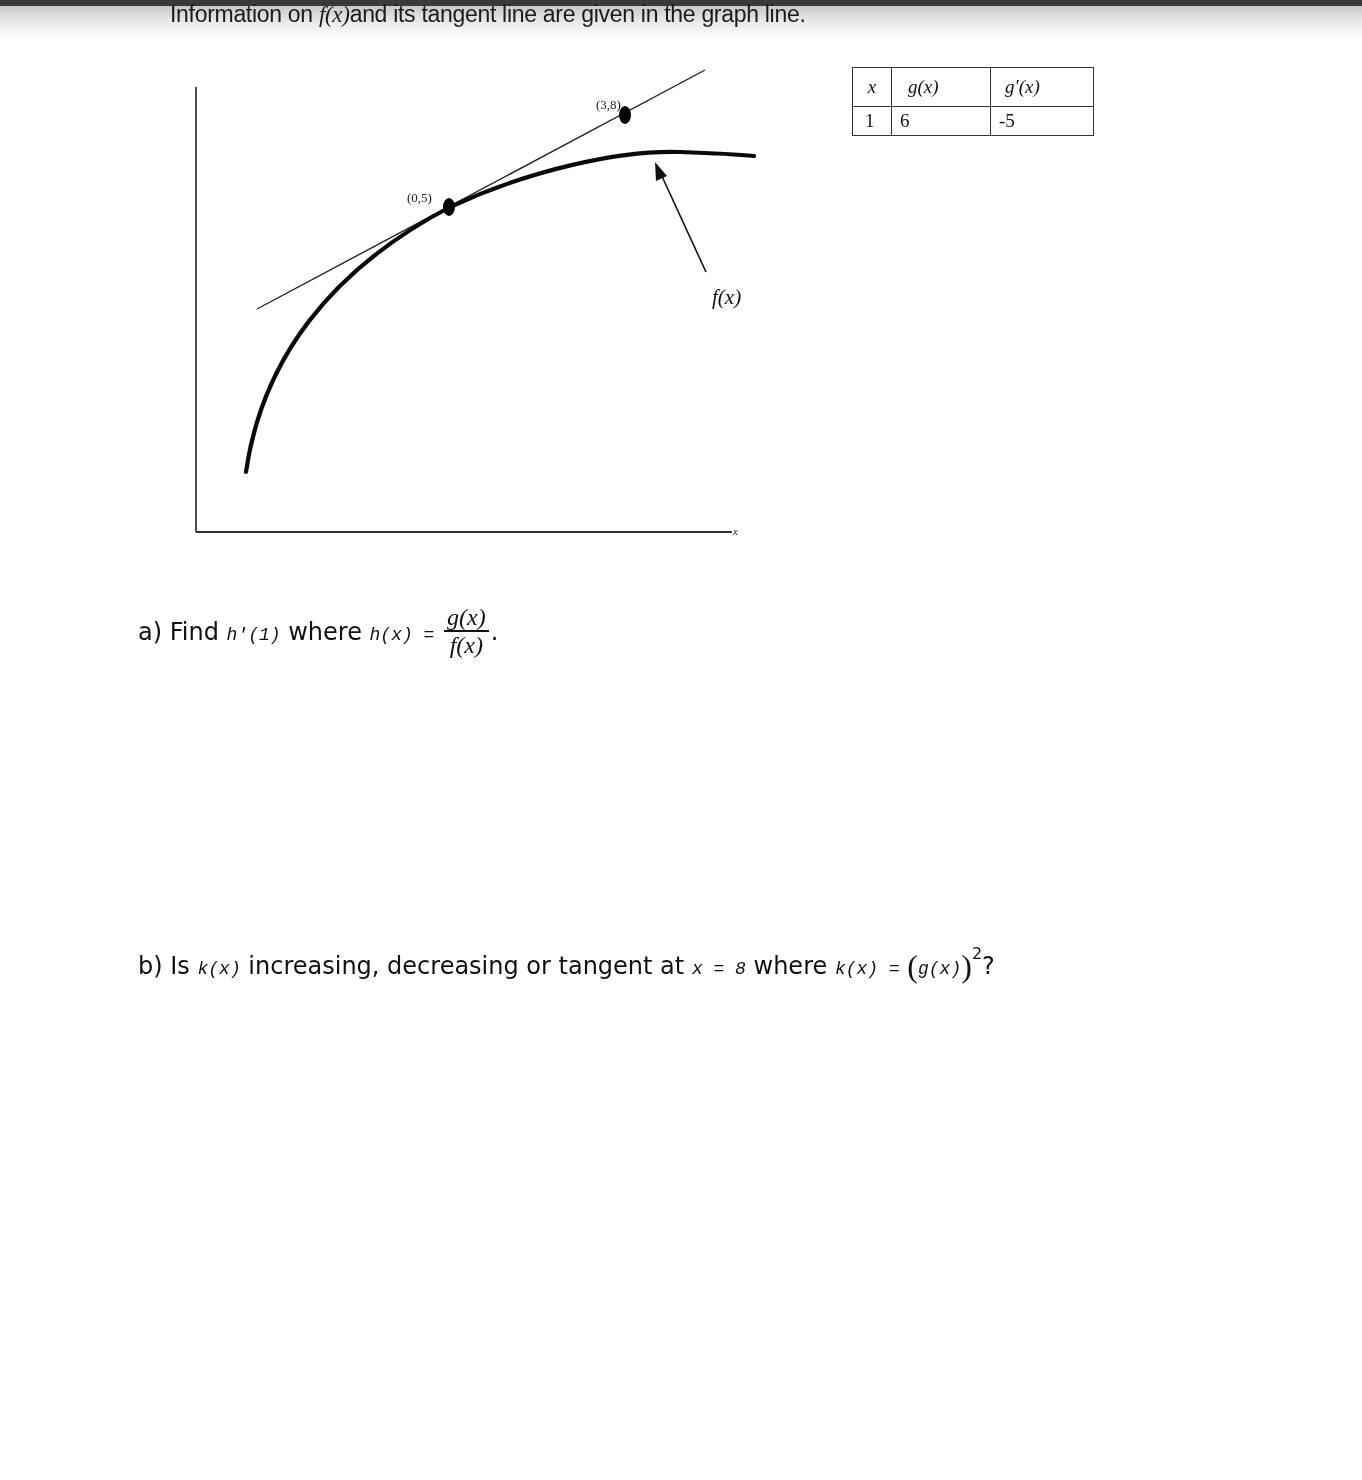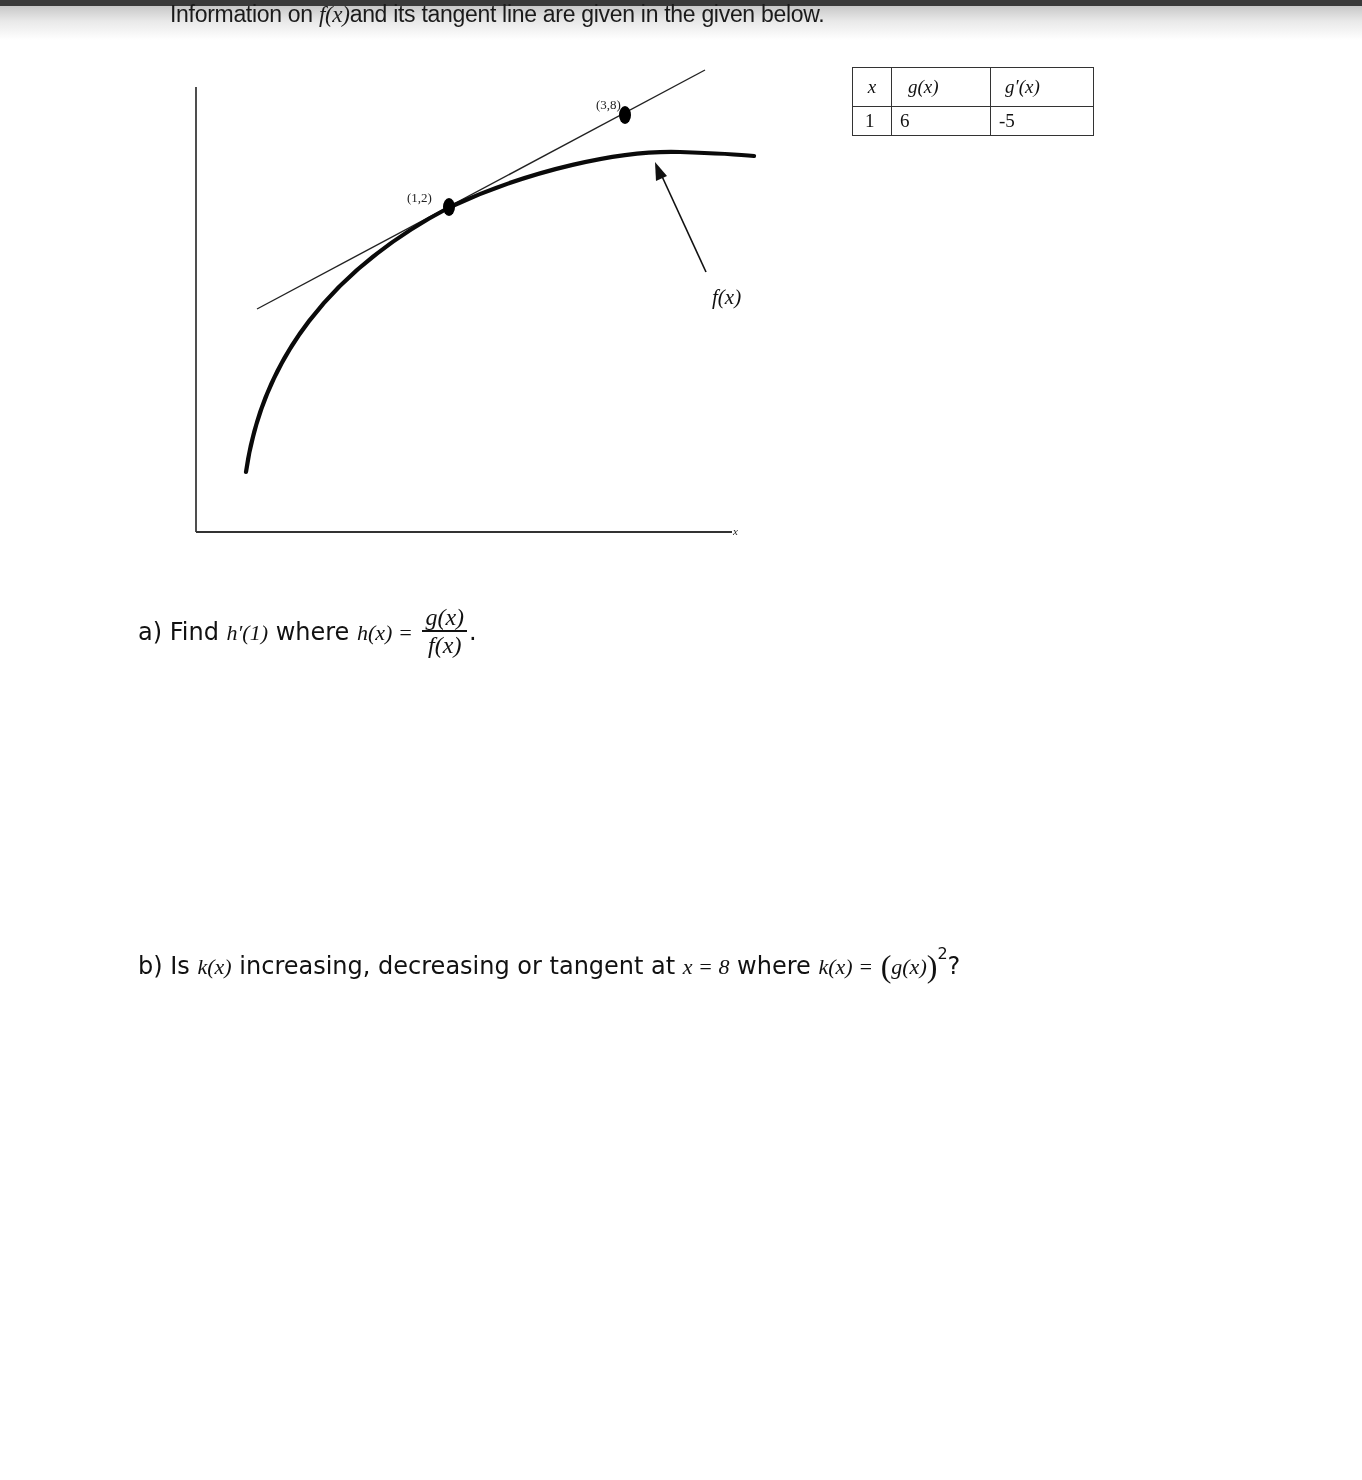--- a/index.html
+++ b/index.html
@@ -135,53 +135,53 @@
       font-style: normal;
       vertical-align: -3px;
     }
     sup.sq {
       font-family: "DejaVu Sans", "Liberation Sans", sans-serif;
       font-size: 16px;
       position: relative;
       top: -6px;
     }
     .small-math {
-      font-family: Liberation Serif, serif;
-      font-size: 22px;
+      font-family: Liberation Mono, monospace;
+      font-size: 18px;
     }
   </style>
 </head>
 <body>
 
 <div class="top-bar"></div>
 <div class="top-shade"></div>
 
 <div class="intro">
-  <span>Information on </span><span class="math">f(x)</span><span>and its tangent line are given in the given below.</span>
+  <span>Information on </span><span class="math">f(x)</span><span>and its tangent line are given in the graph line.</span>
 </div>
 
 <svg class="graph" width="1362" height="560" viewBox="0 0 1362 560">
 
   <line x1="196" y1="87" x2="196" y2="532" stroke="#222" stroke-width="1.6"></line>
   <line x1="196" y1="532" x2="732" y2="532" stroke="#333" stroke-width="2"></line>
 
   <line x1="257" y1="309" x2="705" y2="70" stroke="#222" stroke-width="1.4"></line>
 
   <path d="M 245 871 Z" fill="none" stroke="none"></path>
   <path d="M 246 870 C 246 870 246 870 246 870" fill="none" stroke="none"></path>
   <path d="M 246 472 C 262 360, 330 270, 450 207 C 530 170, 620 150, 680 152 C 710 153, 735 154, 754 156" fill="none" stroke="#0a0a0a" stroke-width="4.2" stroke-linecap="round"></path>
 
   <ellipse cx="449" cy="207" rx="6" ry="9" fill="#000"></ellipse>
   <ellipse cx="625" cy="115" rx="6" ry="9" fill="#000"></ellipse>
 
   <line x1="706" y1="272" x2="660" y2="172" stroke="#111" stroke-width="1.6"></line>
   <polygon points="655,162 656,181 667,176" fill="#111"></polygon>
 </svg>
 
-<span class="graph-label" style="left:407px; top:190px;">(1,2)</span>
+<span class="graph-label" style="left:407px; top:190px;">(0,5)</span>
 <span class="graph-label" style="left:582px; top:97px;margin-left:14px;">(3,8)</span>
 <span class="fx-label" style="left:712px; top:285px;">f(x)</span>
 <span class="axis-x-label" style="left:733px; top:525px;">x</span>
 
 <table class="gtable">
   <tbody>
       <tr>
     <th class="cx">x</th>
     <th class="cg">g(x)</th>
     <th class="cgp">g′(x)</th>

